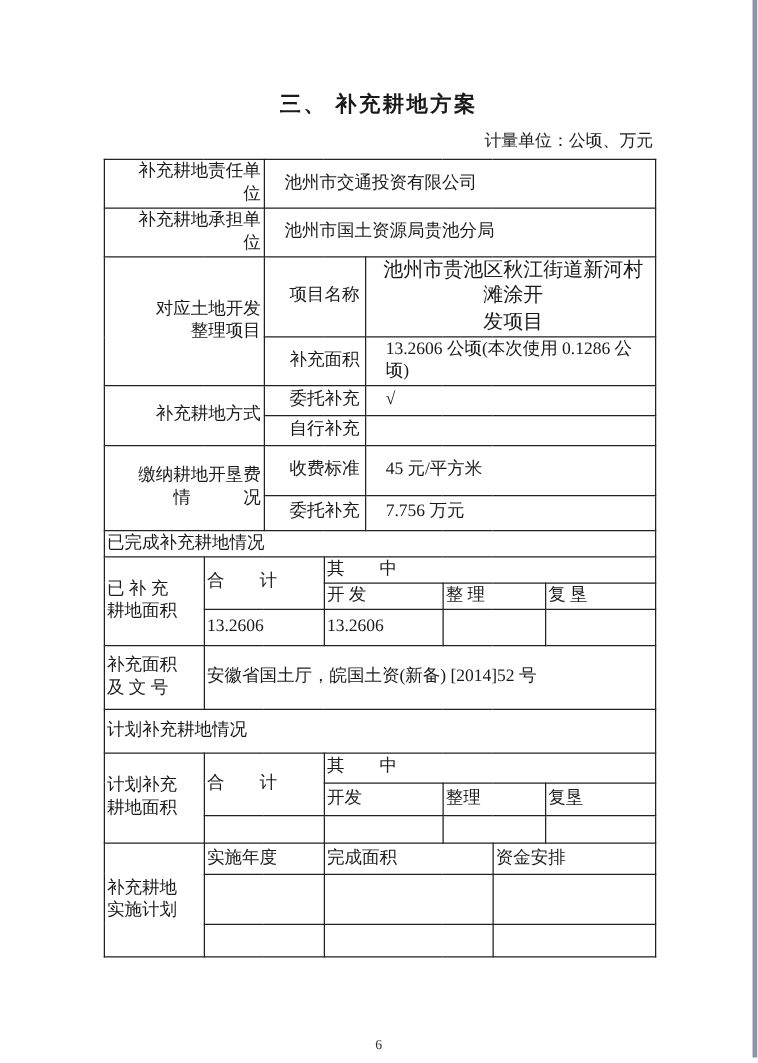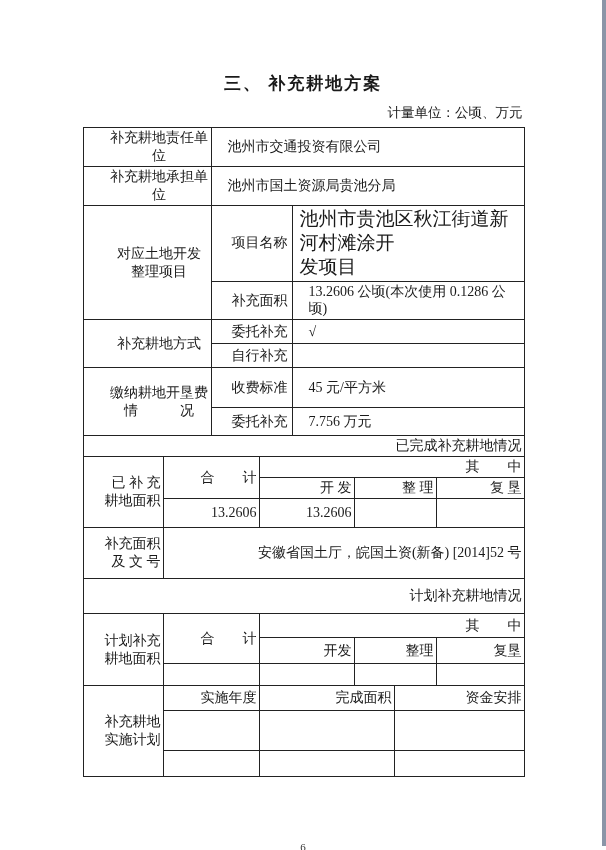--- a/index.html
+++ b/index.html
@@ -38,25 +38,25 @@
   }
   td {
     border: 1px solid #222222;
     font-size: 14px;
     line-height: 1.28;
     vertical-align: middle;
     padding: 1px 2px;
     white-space: pre-line;
     overflow: hidden;
   }
-  .t-label  { text-align: center; padding-left: 26px; }
+  .t-label  { text-align: right; padding-left: 26px; }
   .t-key    { text-align: left; padding-left: 20px; }
   .t-val    { text-align: left; padding-left: 16px; }
-  .t-center { text-align: right; margin-left: 29px; }
-  .projname { font-size: 19px; padding-left: 7px; }.h19{height:19px}.h20{height:20px}.h21{height:21px}
+  .t-center { text-align: left; margin-left: 29px; }
+  .projname { font-size: 16px; padding-left: 7px; text-align: center; }.h19{height:19px}.h20{height:20px}.h21{height:21px}
   .h22{height:22px}.h24{height:24px}.h25{height:25px}.h26{height:26px}
   .h27{height:40px}.h28{height:28px}.h29{height:29px}.h33{height:26px}
   .h35{height:35px}.h36{height:36px}.h50{height:50px}.h51{height:51px}
   .page-num {
     text-align: center;
     margin-top: 64px;
     font-size: 11px;
     color: #333333;
   }
   .scrollbar-thumb {

